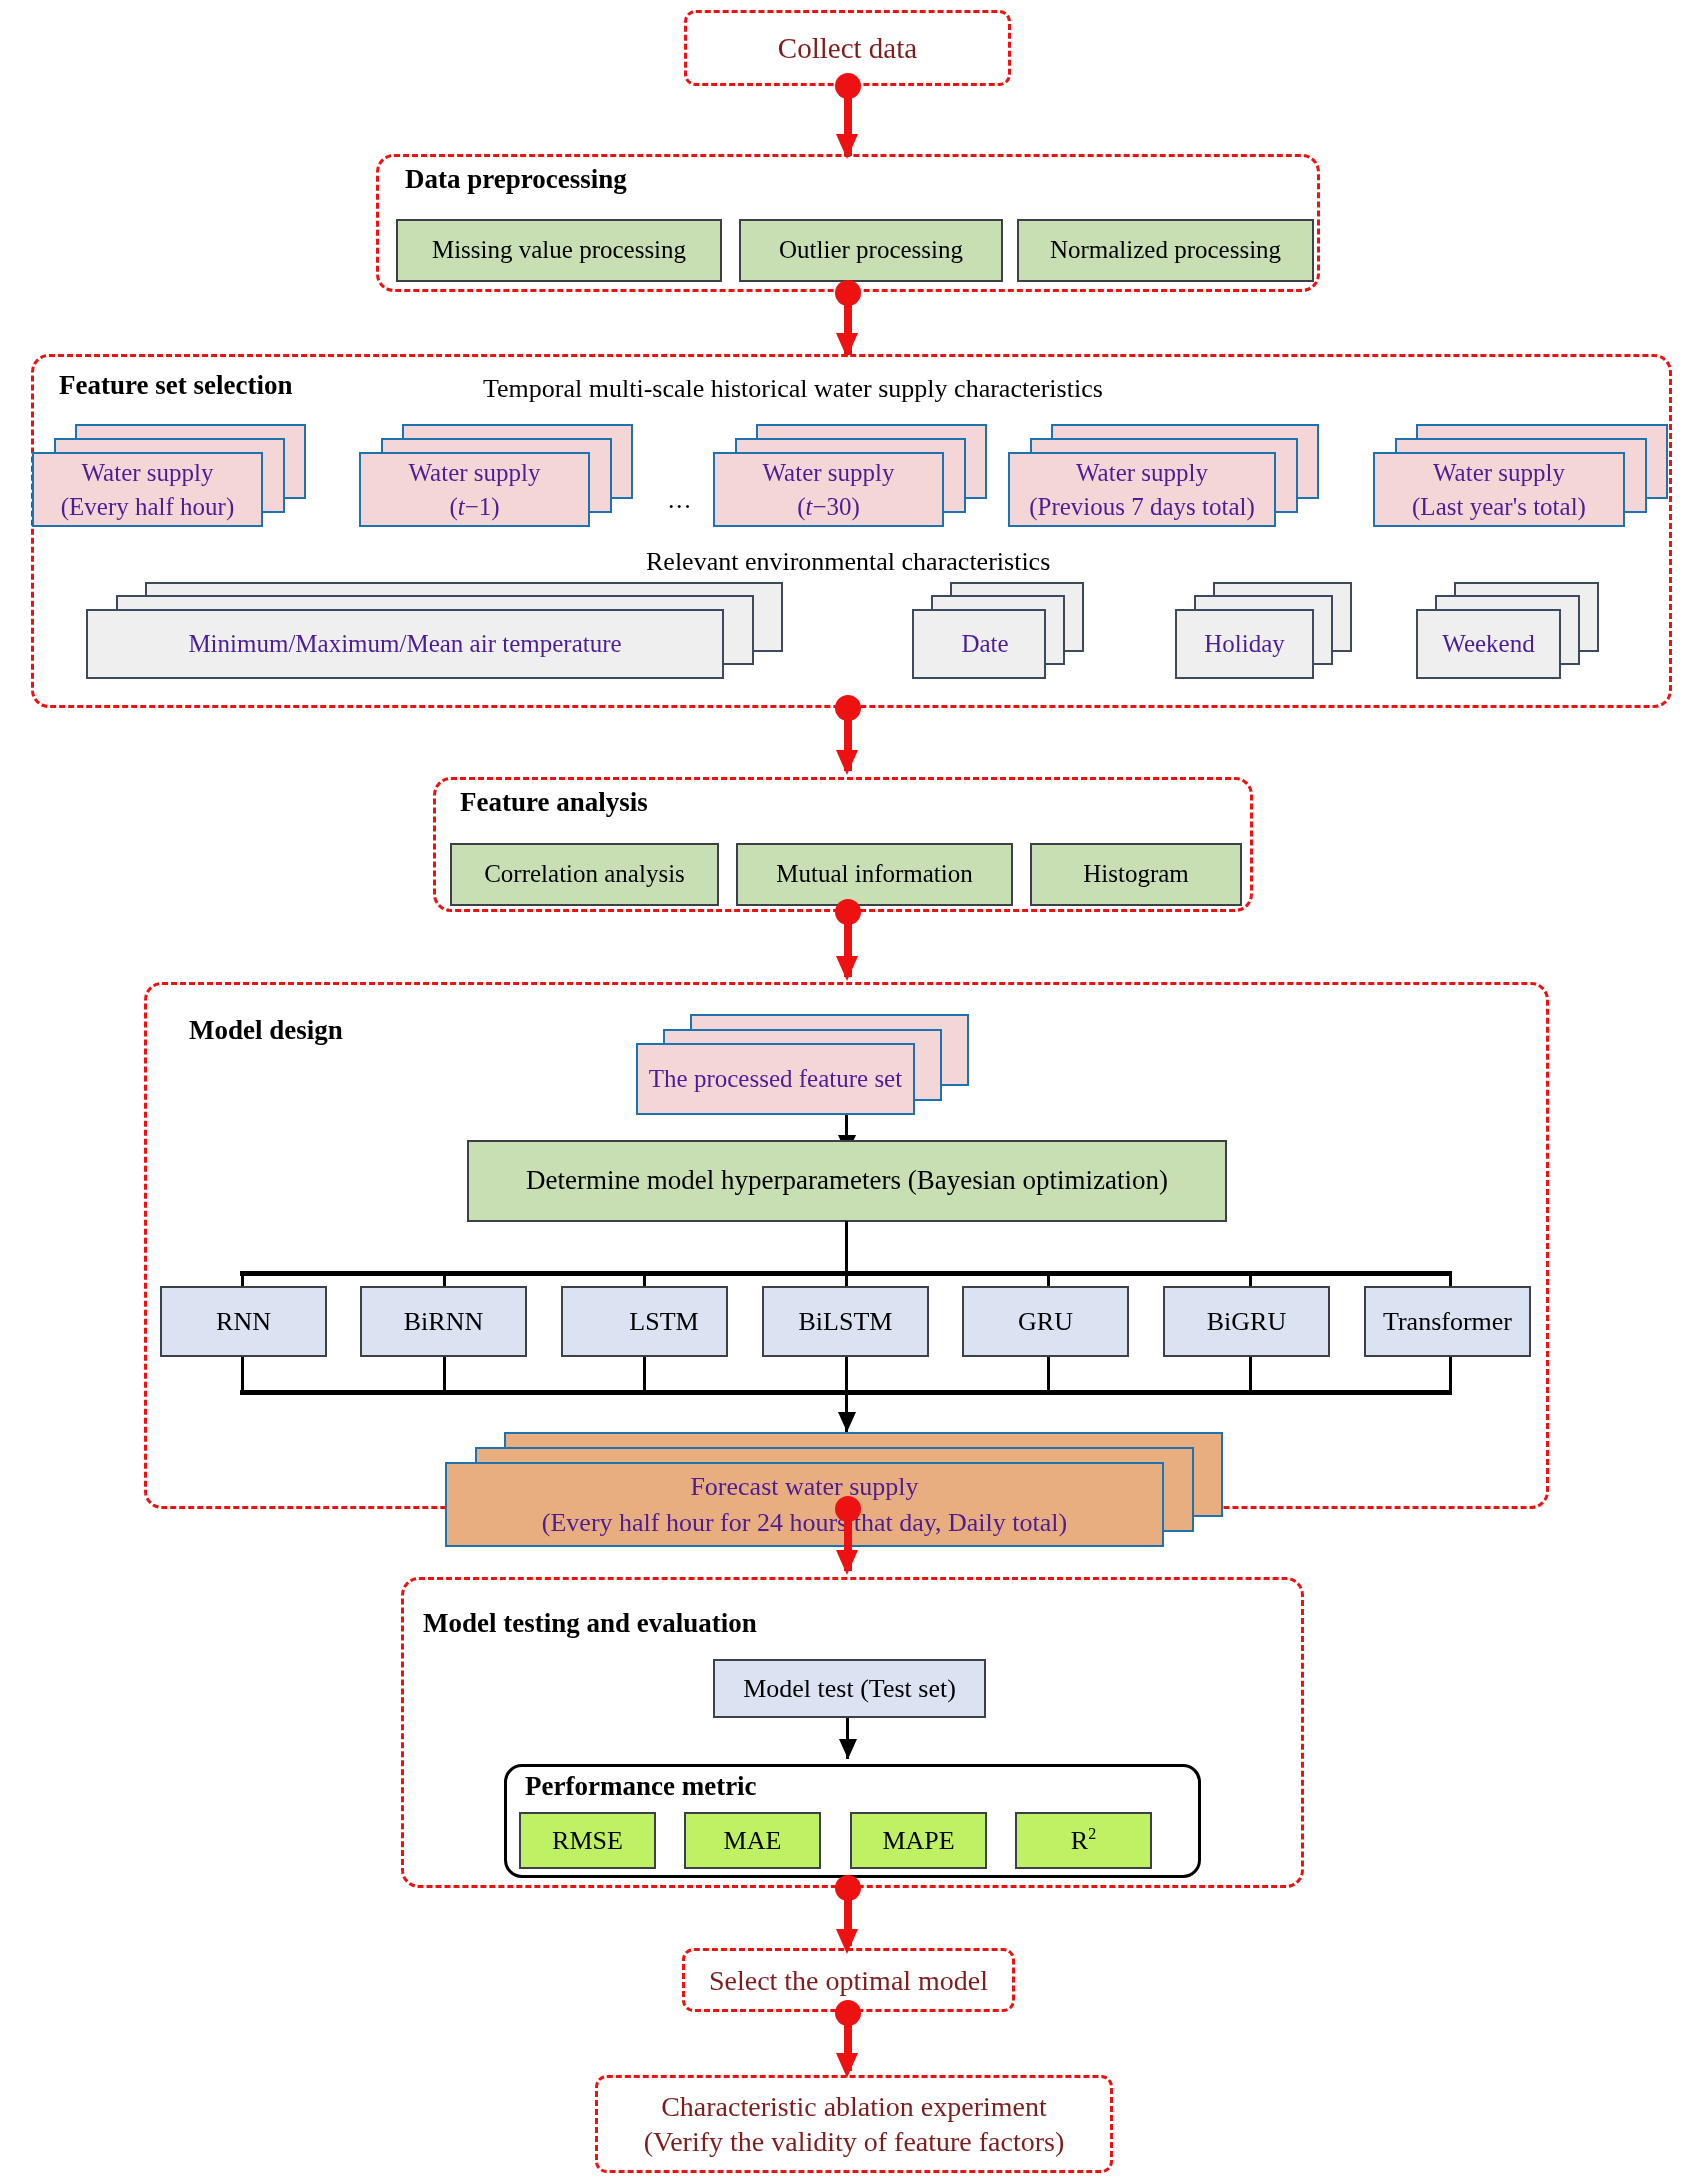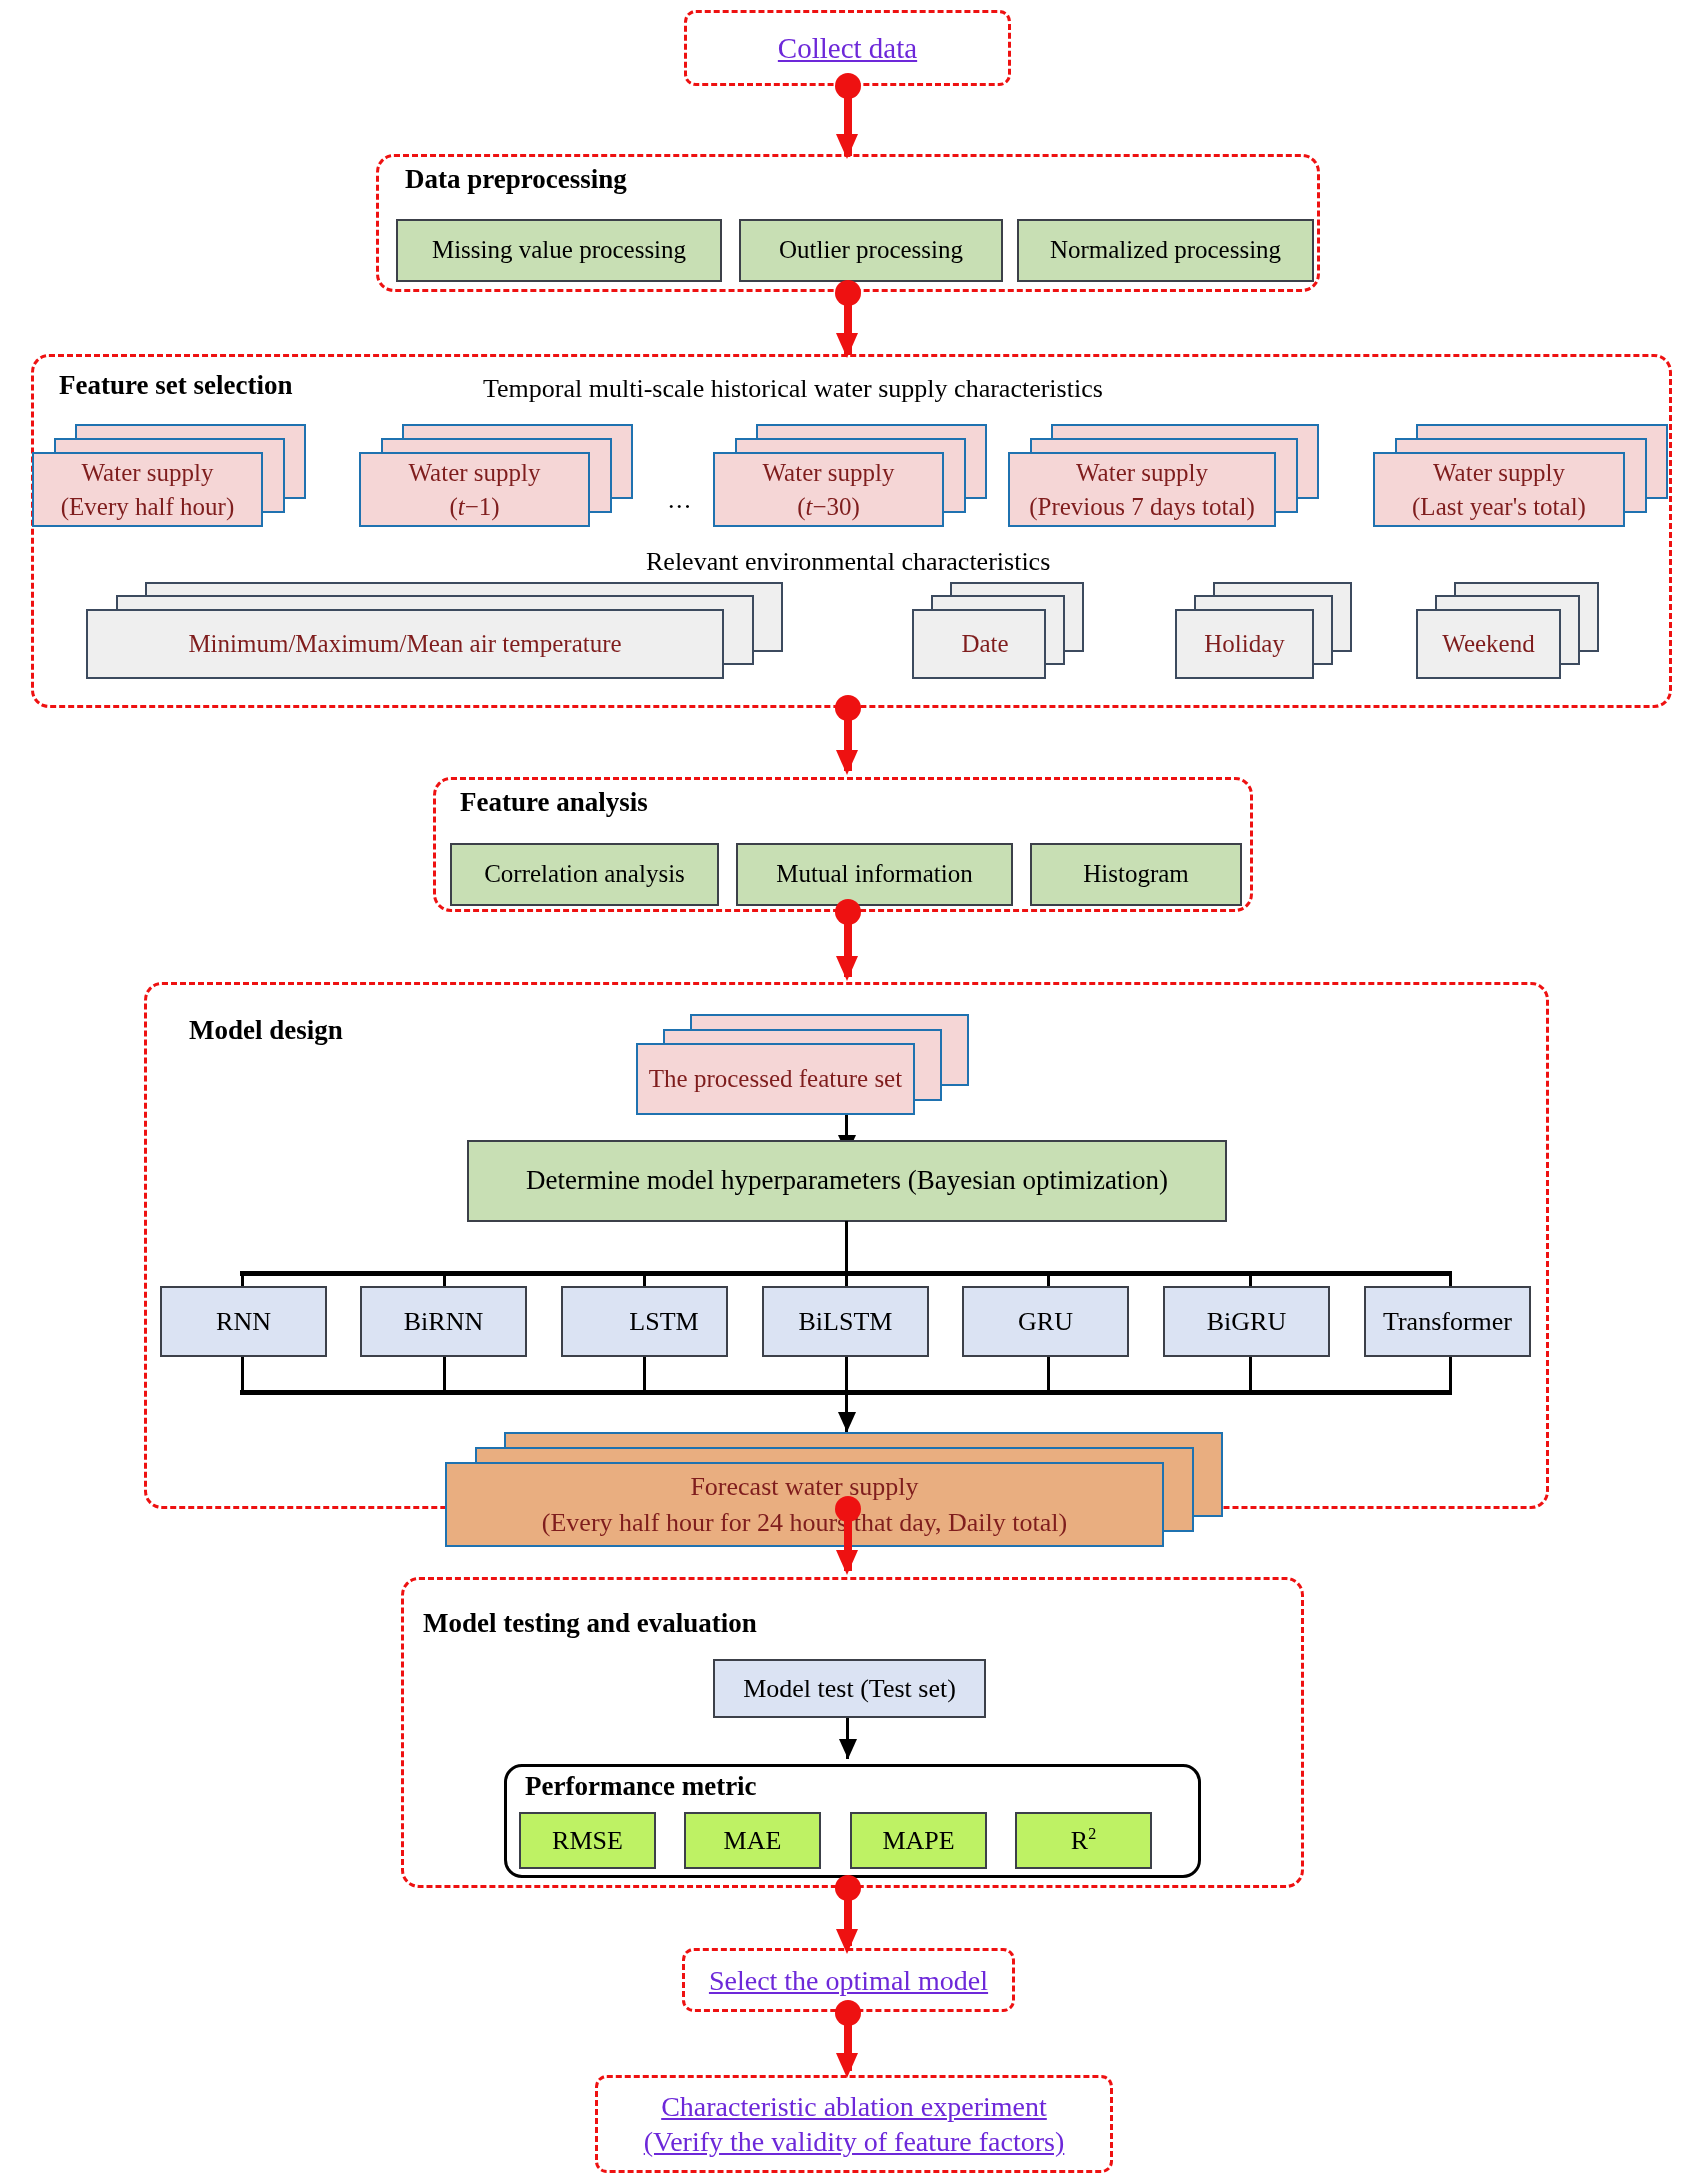--- a/index.html
+++ b/index.html
@@ -31,23 +31,22 @@
 
   
   .rnode {
     position: absolute;
     border: 3.2px dashed #ee1111;
     border-radius: 11.8px;
     display: flex;
     align-items: center;
     justify-content: center;
     text-align: center;
-    color: #6d28d9;
+    color: #7f1d1d;
     line-height: 1.25;
-    text-decoration: underline;
   }
 
   
   .box {
     position: absolute;
     display: flex;
     align-items: center;
     justify-content: center;
     text-align: center;
     line-height: 1.3;
@@ -59,21 +58,21 @@
 
   
   .stack { position: absolute; }
   .stack .layer {
     position: absolute;
     display: flex;
     align-items: center;
     justify-content: center;
     text-align: center;
     line-height: 1.35;
-    color: #7f1d1d;
+    color: #4c1d95;
   }
   .stack .layer.pink   { background: #f5d6d6; border: 2.7px solid #1f72b0; }
   .stack .layer.gray   { background: #efefef; border: 2.7px solid #3c4a5e; }
   .stack .layer.orange { background: #e9ae80; border: 2.7px solid #1f72b0; }
 
   
   .panel {
     position: absolute;
     border: 3.2px solid #000;
     border-radius: 18px;

